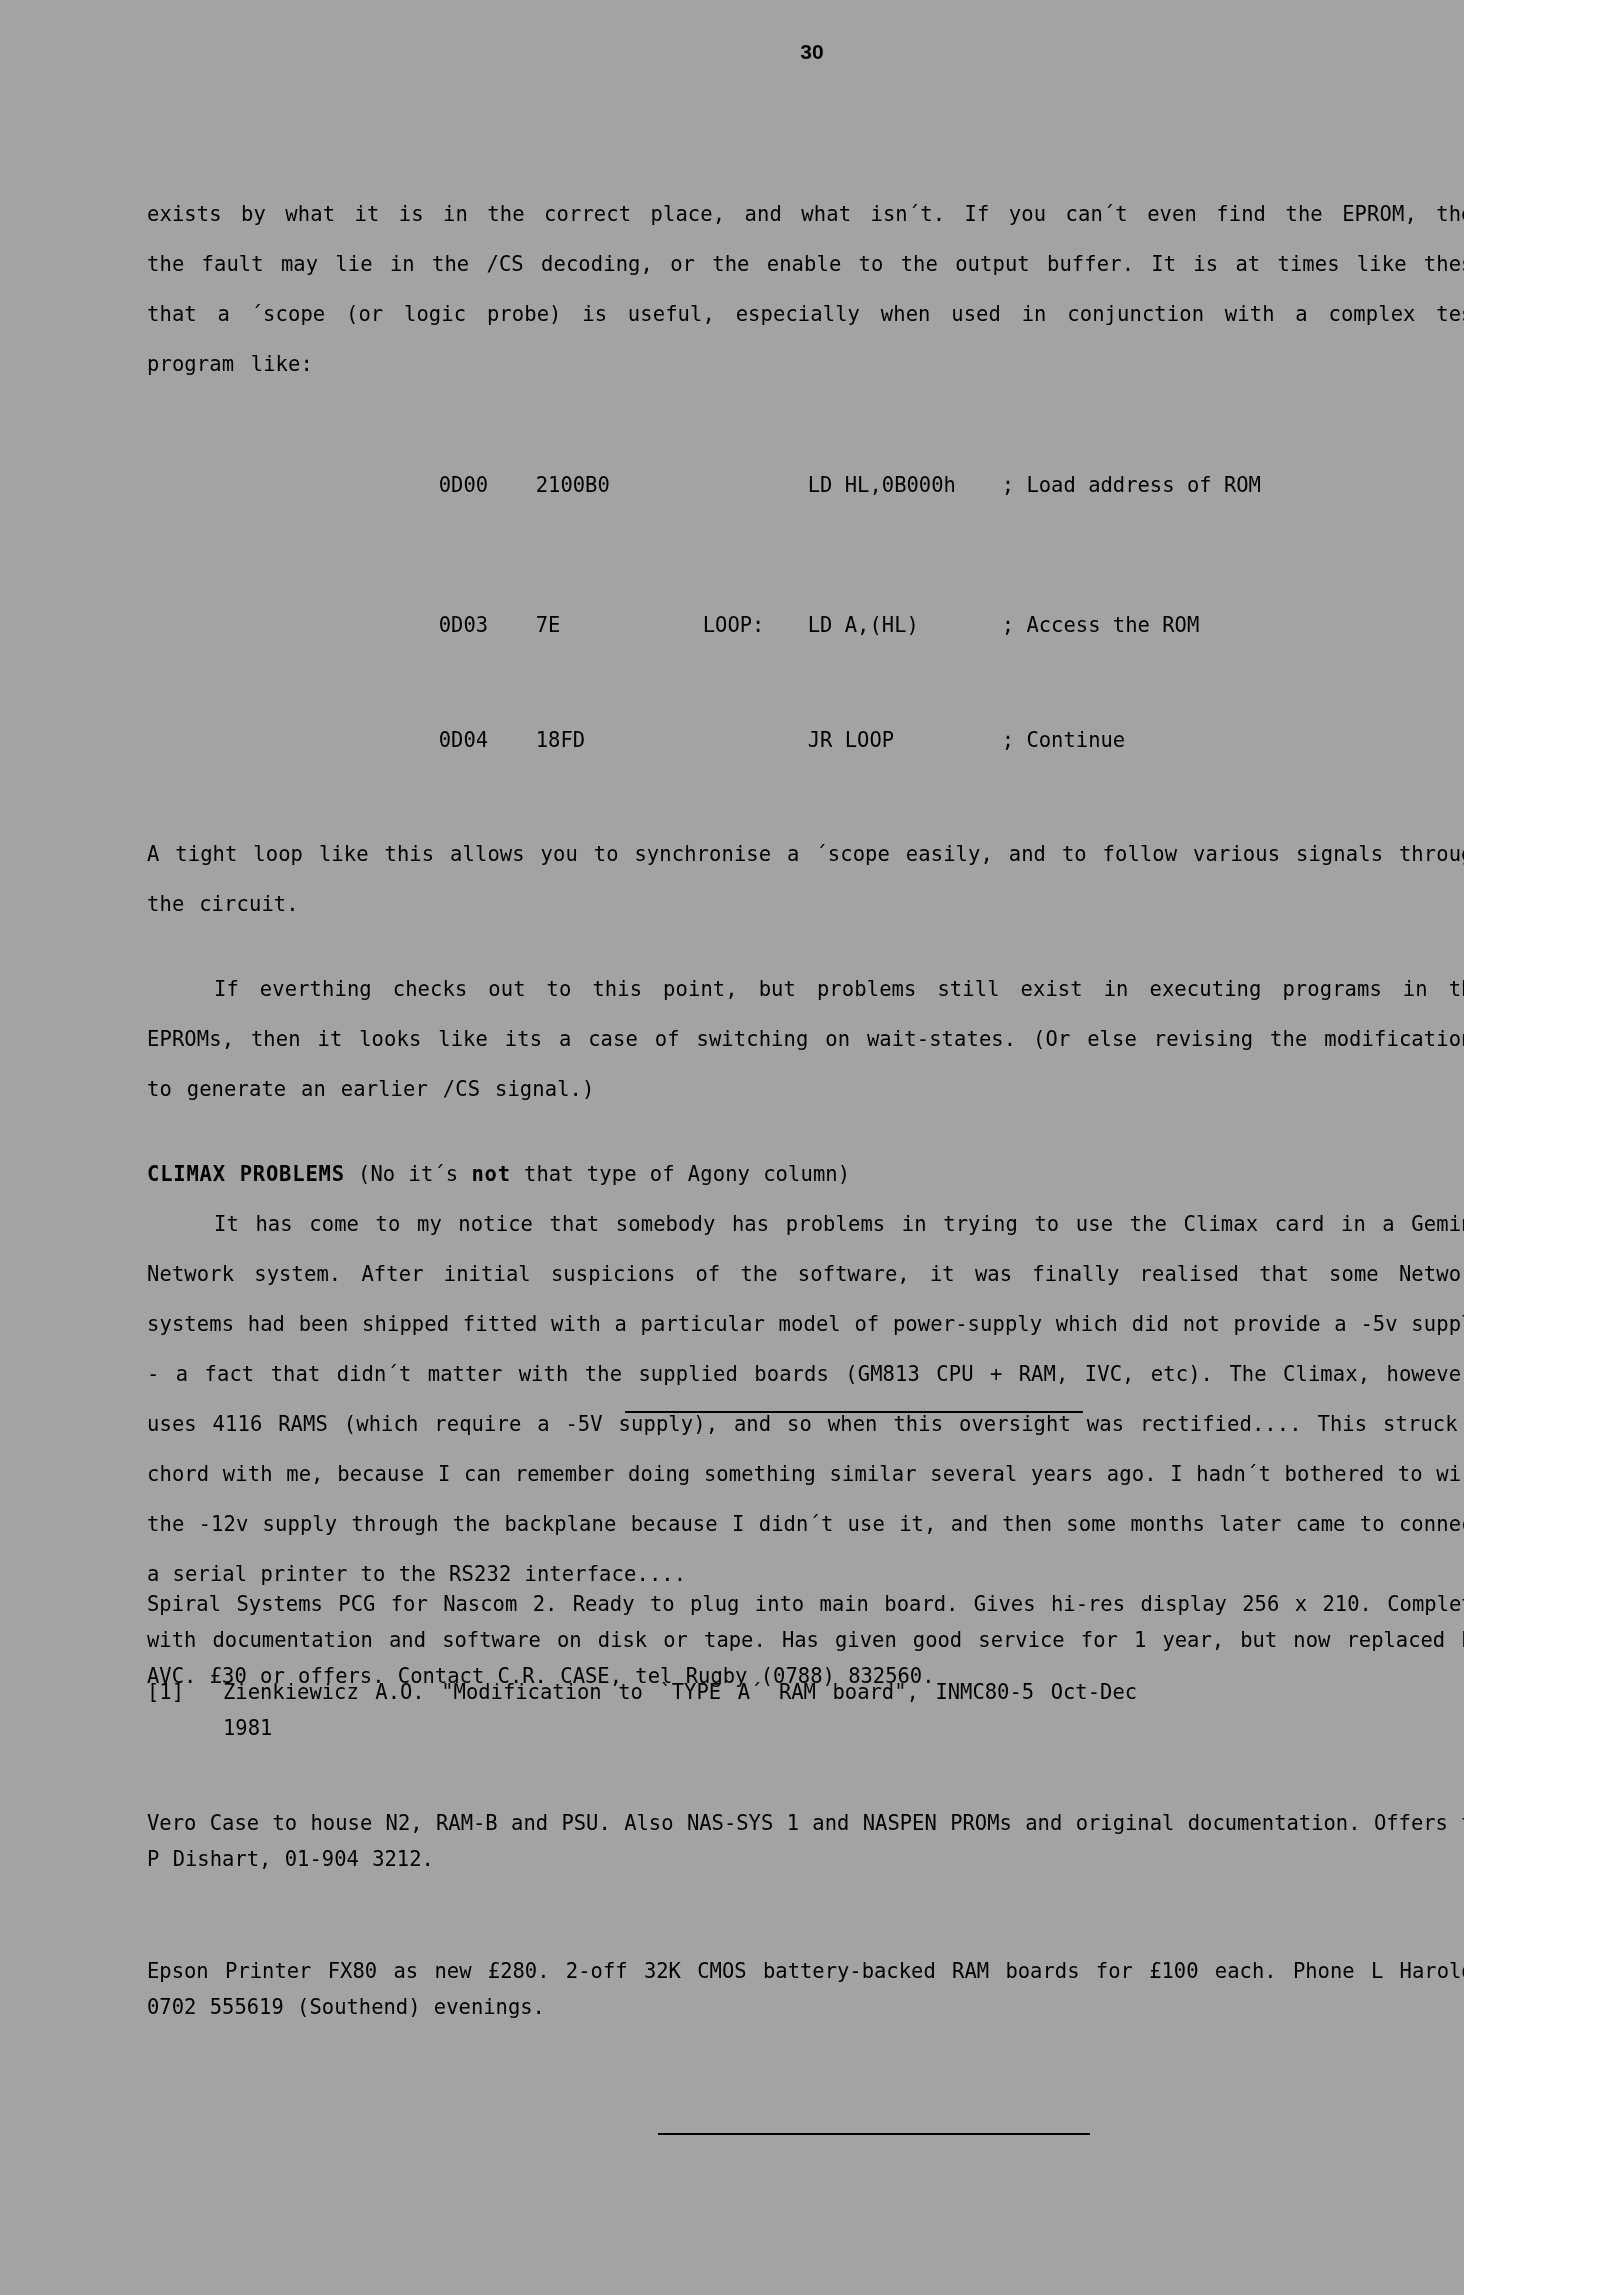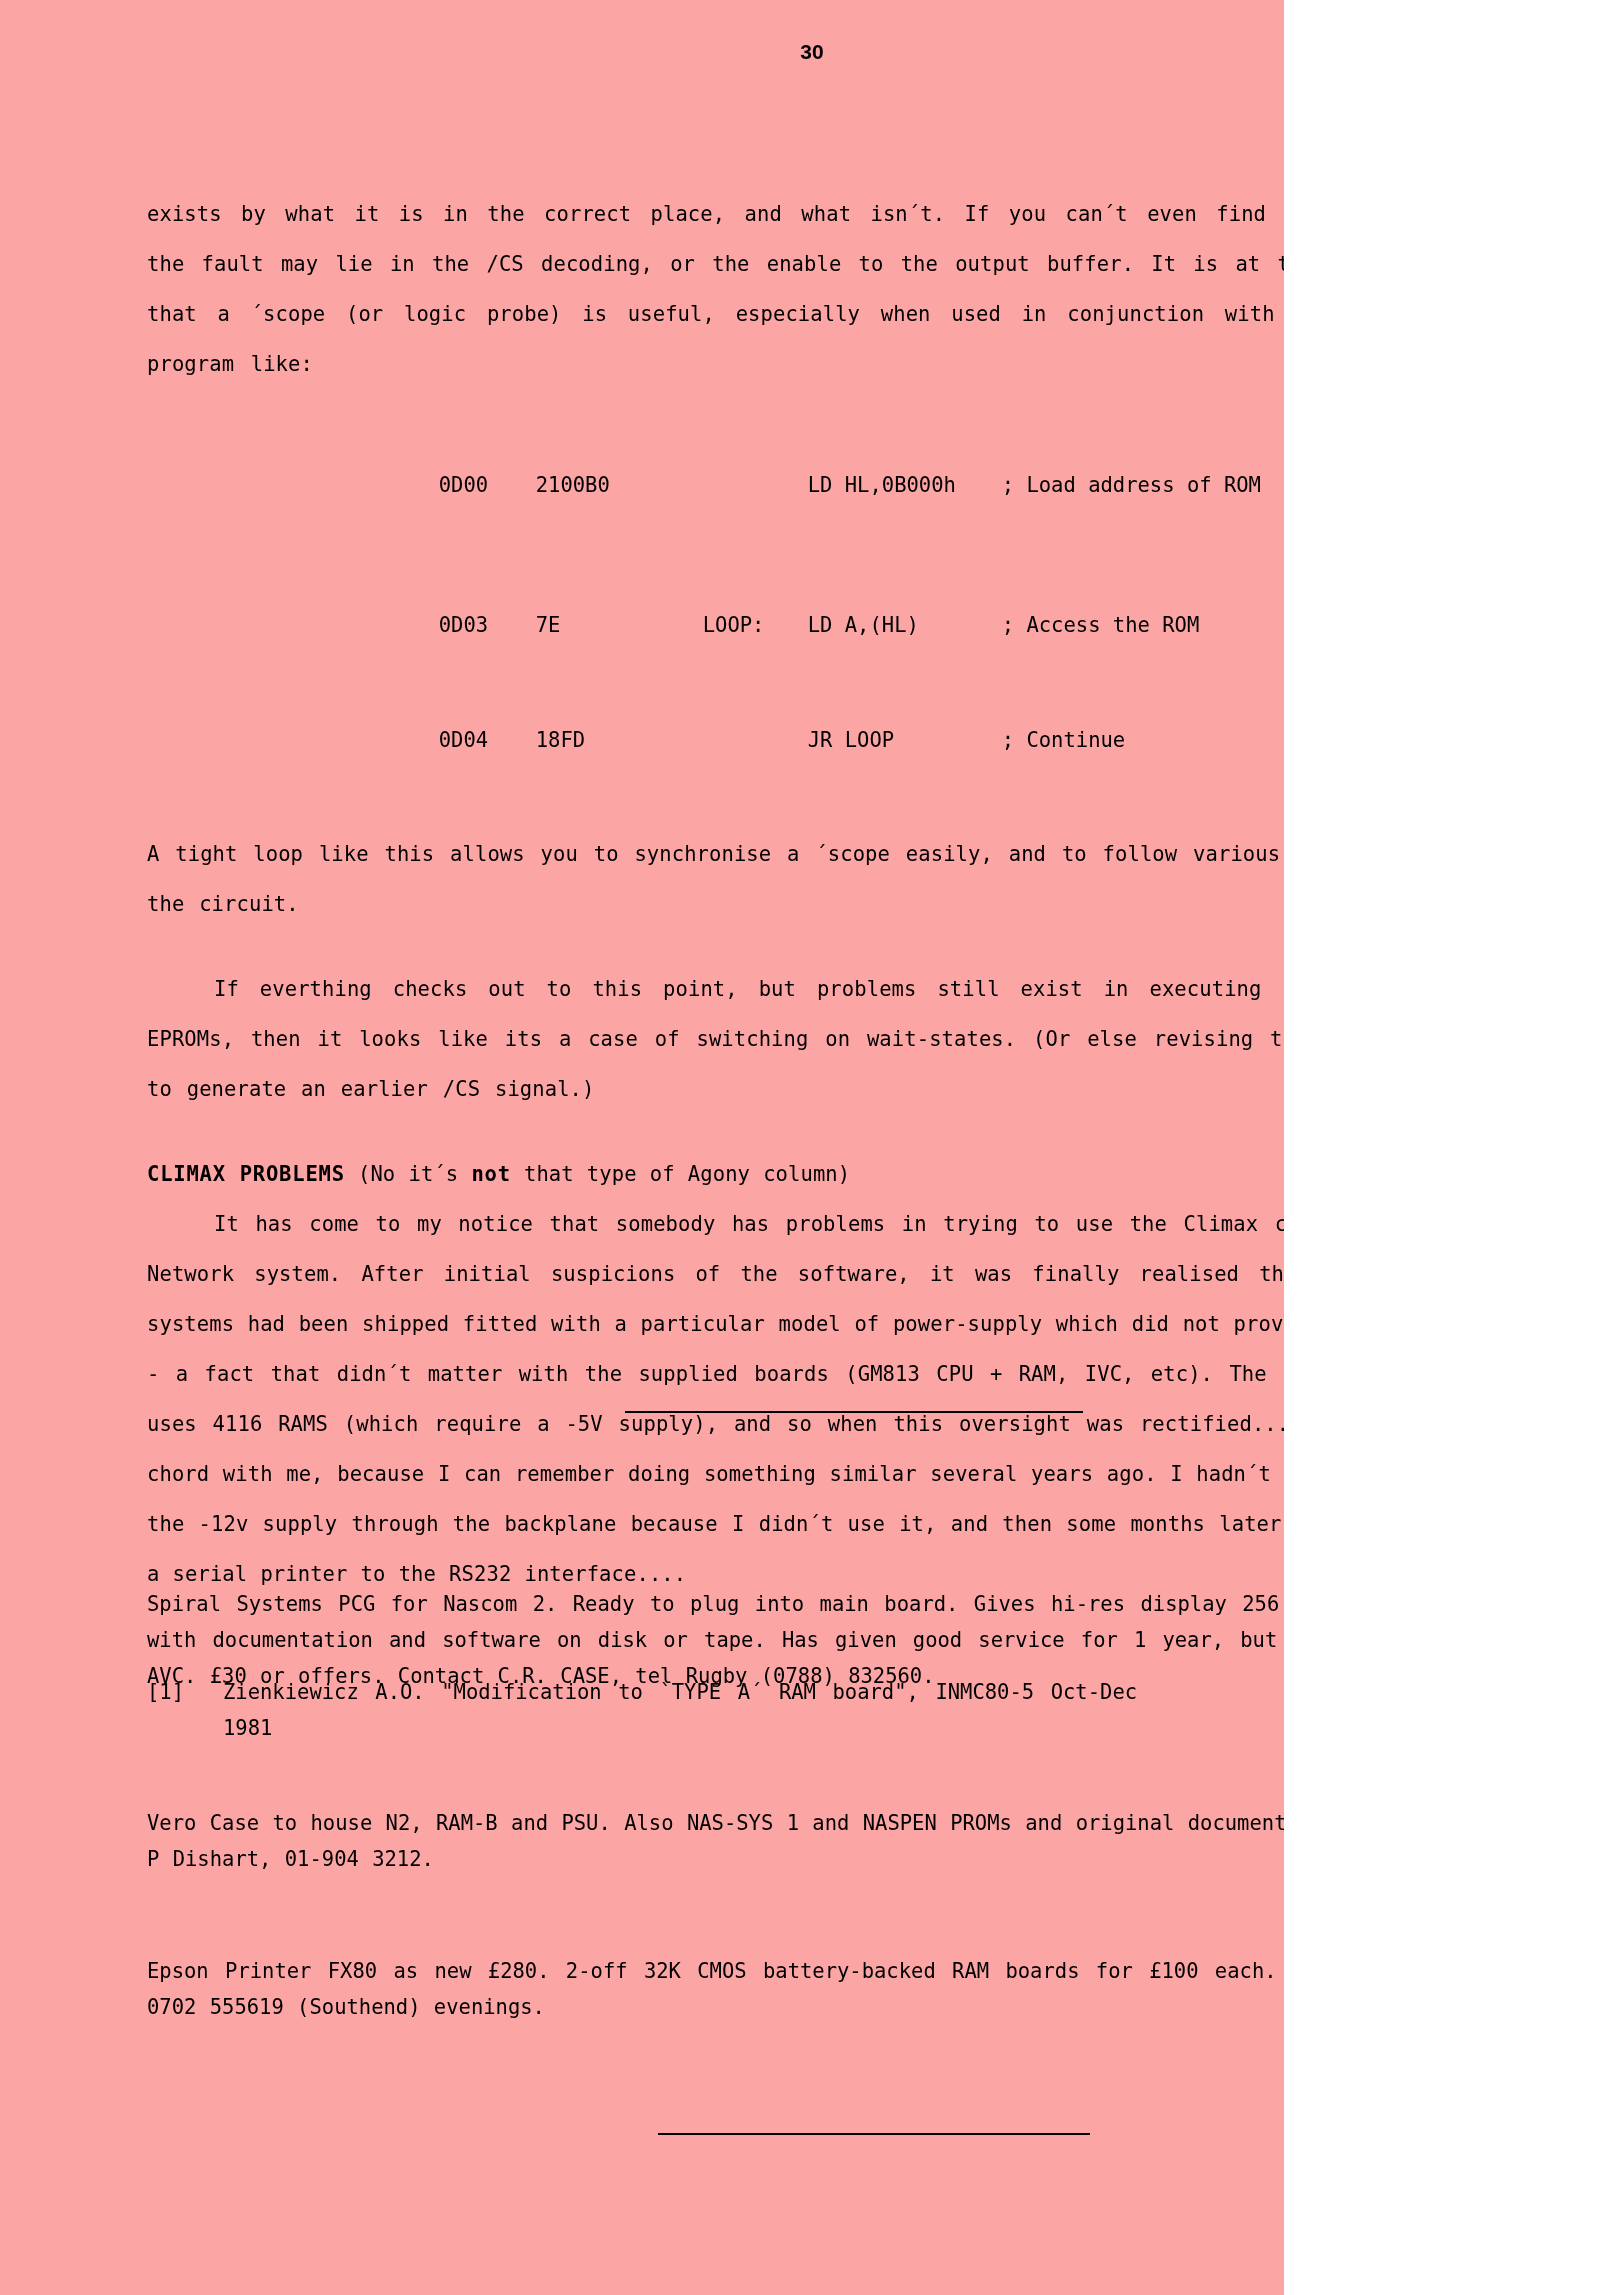--- a/index.html
+++ b/index.html
@@ -4,23 +4,23 @@
 <title>Scanned Newsletter Page 30</title>
 <style>
   html, body {
     margin: 0;
     padding: 0;
     background: #ffffff;
   }
 
   .page {
     position: relative;
-    width: 1284px;
+    width: 1464px;
     height: 2295px;
-    background: #fca5a5;
+    background: #a3a3a3;
     font-family: "DejaVu Sans Mono", "Liberation Mono", monospace;
     color: #000000;
     overflow: hidden;
   }
 
   
   .page-number {
     position: absolute;
     top: 40px;
     left: 0;

